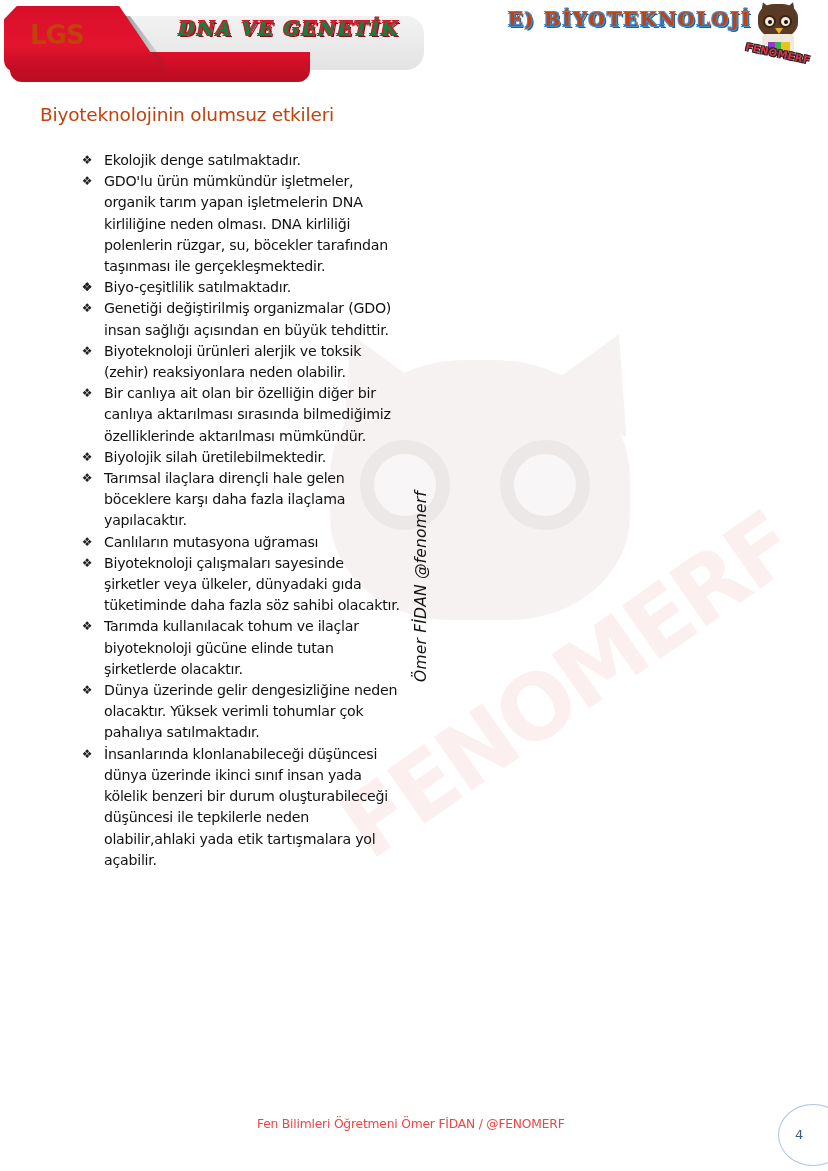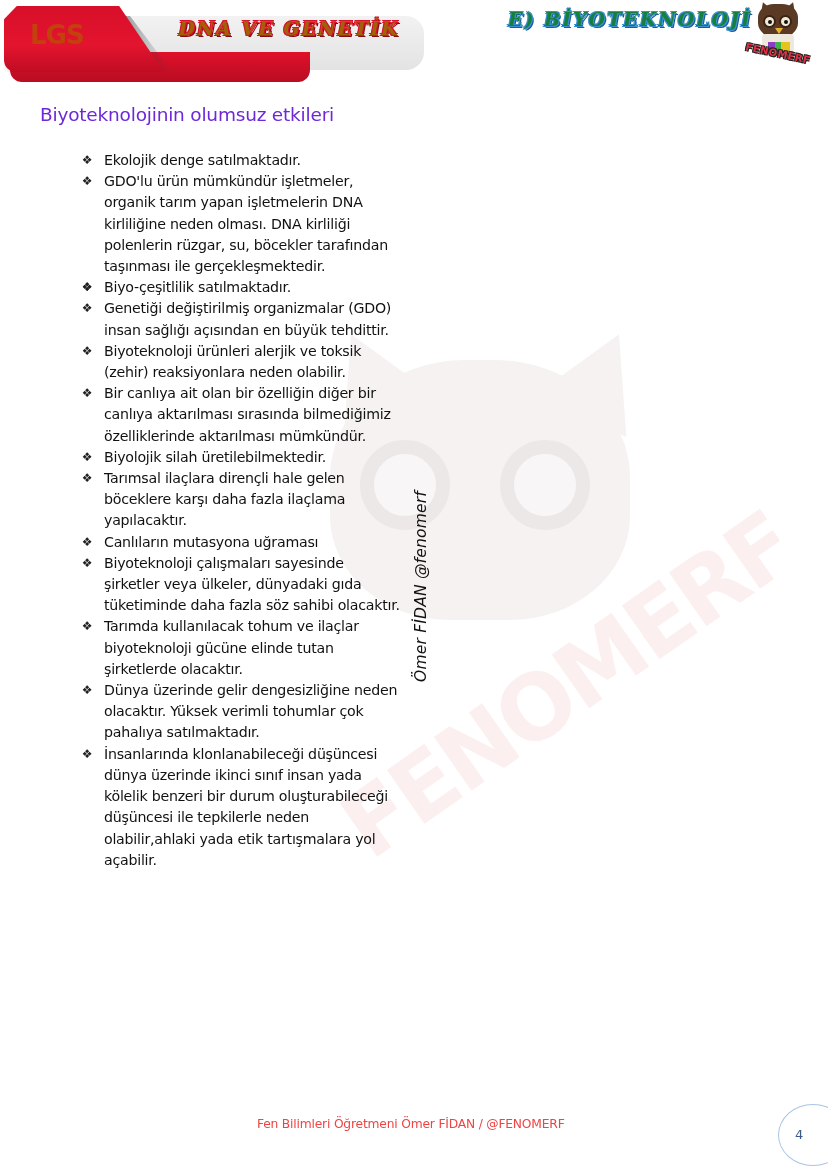--- a/index.html
+++ b/index.html
@@ -32,27 +32,27 @@
   }
   .lgs {
     position: absolute; left: 26px; top: 14px;
     font-family: "DejaVu Sans", sans-serif; font-weight: bold; font-size: 26px;
     color: #c2410c; letter-spacing: -1px;
   }
   .banner-title {
     position: absolute; left: 160px; top: 6px; width: 250px; text-align: center;
     font-family: "DejaVu Serif", serif; font-style: italic; font-weight: bold;
     font-size: 19px; line-height: 32px; letter-spacing: 2px;
-    color: #a16207;
+    color: #15803d;
     text-shadow: 1px 1px 0 #d8122a, -1px -1px 0 #d8122a, 1px -1px 0 #d8122a, -1px 1px 0 #d8122a, 2px 2px 0 #8a0a18;
   }
   .unit-title {
     position: absolute; left: 508px; top: 8px;
-    font-family: "DejaVu Serif", serif; font-style: italic; font-weight: bold;
-    font-size: 19px; letter-spacing: 2px; color: #15803d;
+    font-family: "DejaVu Serif", serif; font-weight: bold;
+    font-size: 19px; letter-spacing: 2px; color: #c2410c;
     text-shadow: 1px 1px 0 #3b8fd2, -1px -1px 0 #3b8fd2, 1px -1px 0 #3b8fd2, -1px 1px 0 #3b8fd2, 2px 2px 0 #1d5b94;
   }
 
   
   .owl { position: absolute; left: 742px; top: 2px; width: 70px; height: 66px; }
   .owl-head { position: absolute; left: 16px; top: 2px; width: 40px; height: 34px; background: #5a3a24; border-radius: 40% 40% 45% 45%; }
   .owl-ear-l { position: absolute; left: 16px; top: 0; width: 0; height: 0; border-left: 7px solid transparent; border-right: 7px solid transparent; border-bottom: 12px solid #5a3a24; transform: rotate(-20deg); }
   .owl-ear-r { position: absolute; left: 42px; top: 0; width: 0; height: 0; border-left: 7px solid transparent; border-right: 7px solid transparent; border-bottom: 12px solid #5a3a24; transform: rotate(20deg); }
   .owl-eye { position: absolute; top: 13px; width: 13px; height: 13px; background: #f3ead8; border-radius: 50%; border: 2px solid #3b2414; }
   .owl-eye::after { content: ""; position: absolute; left: 3px; top: 3px; width: 4px; height: 4px; background: #111; border-radius: 50%; }
@@ -77,21 +77,21 @@
   .wm-eye.l { left: 60px; } .wm-eye.r { left: 200px; }
   .wm-text {
     position: absolute; left: 20px; top: 350px; width: 360px; text-align: center;
     font-family: "DejaVu Sans", sans-serif; font-weight: bold; font-size: 90px;
     color: #fbf0ef; transform: rotate(-35deg); letter-spacing: -4px;
   }
 
   
   .section-title {
     position: absolute; left: 40px; top: 104px;
-    font-family: "DejaVu Sans", sans-serif; font-size: 18.5px; color: #6d28d9;
+    font-family: "DejaVu Sans", sans-serif; font-size: 18.5px; color: #c2410c;
     letter-spacing: -0.2px;
   }
   .bullets { position: absolute; left: 80px; top: 150px; width: 320px; list-style: none; }
   .bullet {
     position: relative; padding-left: 24px;
     font-family: "DejaVu Sans", sans-serif; font-size: 14.2px; line-height: 21.2px;
     color: #111; letter-spacing: -0.25px;
   }
   .bullet-icon {
     position: absolute; left: 0; top: 0; width: 14px; height: 21px;

